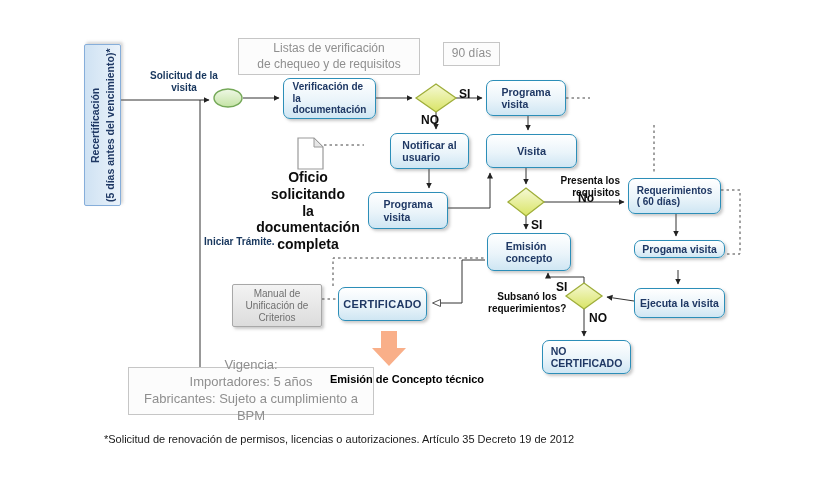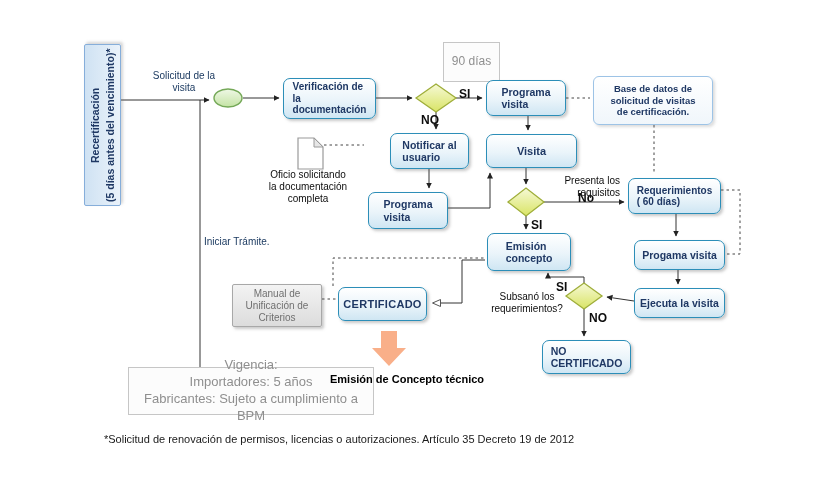--- a/index.html
+++ b/index.html
@@ -22,21 +22,21 @@
   .basedatos{position:absolute;display:flex;align-items:center;justify-content:center;text-align:center;
     border:1px solid #9DC3E6;border-radius:6px;background:linear-gradient(180deg,#ffffff,#f0f6fb);
     color:#1F3864;font-weight:bold;font-size:9.5px;line-height:1.25;white-space:pre-line;
     box-shadow:2px 2px 3px rgba(120,120,120,.25)}
   .recert{position:absolute;border:1px solid #86AEDA;border-radius:2px;
     background:linear-gradient(90deg,#eaf2fa,#cfe2f3);
     color:#1F3864;font-weight:bold;font-size:10.5px;line-height:1.35;
     display:flex;align-items:center;justify-content:center;text-align:center;
     writing-mode:vertical-rl;transform:rotate(180deg);white-space:pre-line;
     box-shadow:-2px 2px 3px rgba(120,120,120,.3)}
-  .lbl{position:absolute;color:#17365D;font-weight:normal;font-size:10px;line-height:1.2;text-align:center;white-space:pre-line}
+  .lbl{position:absolute;color:#17365D;font-weight:bold;font-size:10px;line-height:1.2;text-align:center;white-space:pre-line}
   .lbl.dark{color:#0d0d0d}
   .sino{position:absolute;color:#0d0d0d;font-weight:bold;font-size:12px}
   .emistec{position:absolute;color:#000;font-weight:bold;font-size:11px}
   .footnote{position:absolute;color:#1a1a1a;font-size:11px}
 </style>
 </head>
 <body>
 
 <div class="canvas">
 
@@ -91,60 +91,59 @@
     <ellipse cx="228" cy="98" rx="14" ry="9" fill="url(#goval)" stroke="#74a857" stroke-width="1.4"></ellipse>
     <polygon points="416,98 436,84 456,98 436,112" fill="url(#gdia)" stroke="#9fae3a" stroke-width="1.3"></polygon>
     <polygon points="508,202 526,188 544,202 526,216" fill="url(#gdia)" stroke="#9fae3a" stroke-width="1.3"></polygon>
     <polygon points="566,296 584,283 602,296 584,309" fill="url(#gdia)" stroke="#9fae3a" stroke-width="1.3"></polygon>
     <polygon points="381,331 397,331 397,348 406,348 389,366 372,348 381,348" fill="#F9AF89"></polygon>
   </svg>
 
   <div class="recert" style="left:84px;top:44px;width:37px;height:162px">Recertificación
 (5 días antes del vencimiento)*</div>
 
-  <div class="grayBox" style="left:443px;top:42px;width:57px;height:40px">90 días</div>
+  <div class="grayBox" style="left:238px;top:38px;width:182px;height:37px">Listas de verificación
+de chequeo y de requisitos</div>
+  <div class="grayBox" style="left:443px;top:42px;width:57px;height:24px">90 días</div>
   <div class="grayBox vigencia" style="left:128px;top:367px;width:246px;height:48px">Vigencia:
 Importadores: 5 años
 Fabricantes: Sujeto a cumplimiento a BPM</div>
   <div class="manual" style="left:232px;top:284px;width:90px;height:43px">Manual de
 Unificación de
 Criterios</div>
 
   <div class="node" style="left:283px;top:78px;width:93px;height:41px;font-size:10px">Verificación de
 la
 documentación</div>
   <div class="node" style="left:486px;top:80px;width:80px;height:36px">Programa
 visita</div>
   <div class="node" style="left:390px;top:133px;width:79px;height:36px">Notificar al
 usuario</div>
   <div class="node" style="left:486px;top:134px;width:91px;height:34px;font-size:11px">Visita</div>
   <div class="node" style="left:368px;top:192px;width:80px;height:37px">Programa
 visita</div>
   <div class="node" style="left:628px;top:178px;width:93px;height:36px;font-size:10px">Requerimientos
 ( 60 días)</div>
-  <div class="node" style="left:634px;top:240px;width:91px;height:30px">Progama visita</div>
+  <div class="node" style="left:634px;top:240px;width:91px;height:18px">Progama visita</div>
   <div class="node" style="left:634px;top:288px;width:91px;height:30px">Ejecuta la visita</div>
   <div class="node" style="left:487px;top:233px;width:84px;height:38px">Emisión
 concepto</div>
   <div class="node" style="left:542px;top:340px;width:89px;height:34px;font-size:10.5px">NO
 CERTIFICADO</div>
   <div class="node" style="left:338px;top:287px;width:89px;height:34px;font-size:11px;letter-spacing:.3px">CERTIFICADO</div>
 
-  <div class="basedatos" style="left:593px;top:76px;width:120px;height:49px">Base de datos de
-solicitud de visitas
-de certificación.</div>
 
   <svg class="doc" style="position:absolute;left:297px;top:137px" width="27" height="33">
     <path d="M1,1 h16 l9,9 v22 h-25 z" fill="#ffffff" stroke="#9a9a9a" stroke-width="1.2"></path>
     <path d="M17,1 v9 h9 z" fill="#e6e6e6" stroke="#9a9a9a" stroke-width="1"></path>
   </svg>
 
   <div class="lbl" style="left:146px;top:70px;width:76px">Solicitud de la
 visita</div>
-  <div class="lbl dark" style="left:256px;top:169px;width:104px;font-size:10px">Oficio solicitando
+  <div class="lbl dark" style="left:256px;top:169px;width:104px;font-size:14px">Oficio solicitando
 la documentación
 completa</div>
   <div class="lbl dark" style="left:536px;top:175px;width:84px;text-align:right">Presenta los
 requisitos</div>
   <div class="lbl dark" style="left:488px;top:291px;width:78px">Subsanó los
 requerimientos?</div>
   <div class="lbl" style="left:204px;top:236px;width:92px;text-align:left">Iniciar Trámite.</div>
 
   <span class="sino" style="left:459px;top:87px">SI</span>
   <span class="sino" style="left:421px;top:113px">NO</span>

